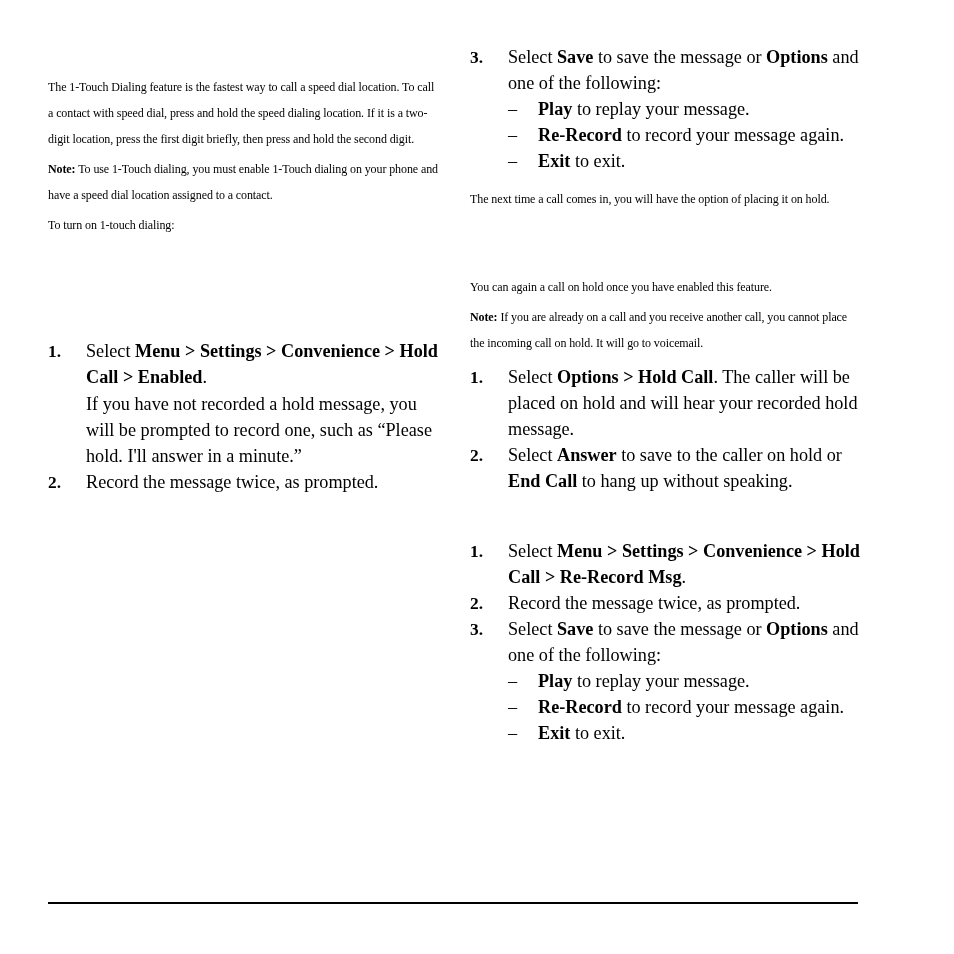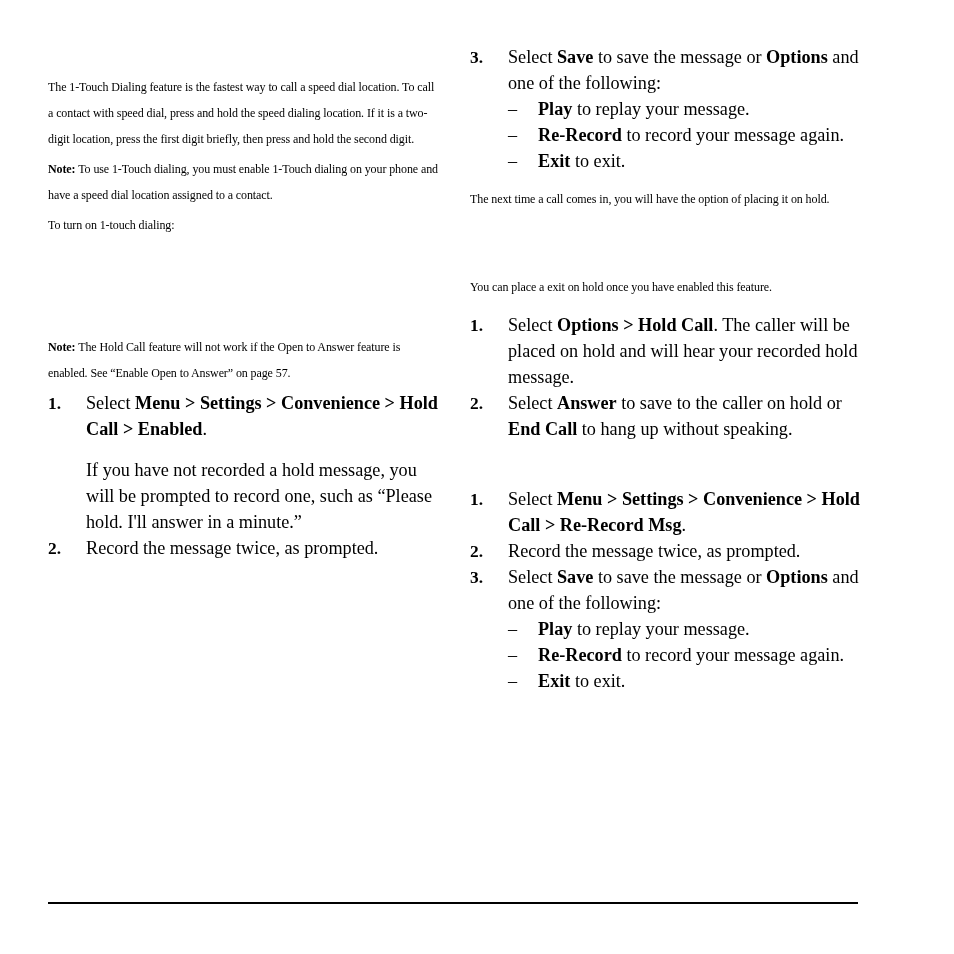--- a/index.html
+++ b/index.html
@@ -58,21 +58,21 @@
     left: 0;
     top: 0;
     font-weight: bold;
     font-size: 17.4px;
   }
   .oitem .cont {
     display: block;
   }
   .oitem .sub {
     display: block;
-    margin-top: 15px;
+    margin-top: 1px;
   }
 
   
   .dlist { margin: 0; padding: 0; }
   .ditem {
     position: relative;
     padding-left: 68px;
     font-size: 18.2px;
     line-height: 26px;
     margin: 0;
@@ -118,23 +118,20 @@
     <p class="para">To turn on 1-touch dialing:</p>
 
     <div class="gap-xs"></div>
 
 
     <div style="height:88px"></div>
 
 
     <div class="gap-xs"></div>
 
-    <p class="para">
-      <b>Note:</b><span> The Hold Call feature will not work if the Open to Answer feature is enabled. See “Enable Open to Answer” on page 57.</span>
-    </p>
 
     <div class="gap-xs"></div>
 
     <div class="olist">
 
       <p class="oitem">
         <span class="num">1.</span>
         <span class="cont"><span>Select </span><b>Menu &gt; Settings &gt; Convenience &gt; Hold Call &gt; Enabled</b><span>.</span></span>
         <span class="sub">If you have not recorded a hold message, you will be prompted to record one, such as “Please hold. I'll answer in a minute.”</span>
       </p>
@@ -165,24 +162,27 @@
       </p>
       <p class="ditem">
         <span class="dash">–</span><b>Exit</b><span> to exit.</span>
       </p>
     </div>
 
     <p class="para" style="margin-top:12px">The next time a call comes in, you will have the option of placing it on hold.</p>
 
     <div style="height:62px"></div>
 
-    <p class="para">You can place a exit on hold once you have enabled this feature.</p>
-
-    <div class="gap-xs"></div>
-
+    <p class="para">You can again a call on hold once you have enabled this feature.</p>
+
+    <div class="gap-xs"></div>
+
+    <p class="para">
+      <b>Note:</b><span> If you are already on a call and you receive another call, you cannot place the incoming call on hold. It will go to voicemail.</span>
+    </p>
 
     <div class="gap-xs"></div>
 
 
     <div class="gap-xs"></div>
 
     <div class="olist">
       <p class="oitem">
         <span class="num">1.</span>
         <span class="cont"><span>Select </span><b>Options &gt; Hold Call</b><span>. The caller will be placed on hold and will hear your recorded hold message.</span></span>

